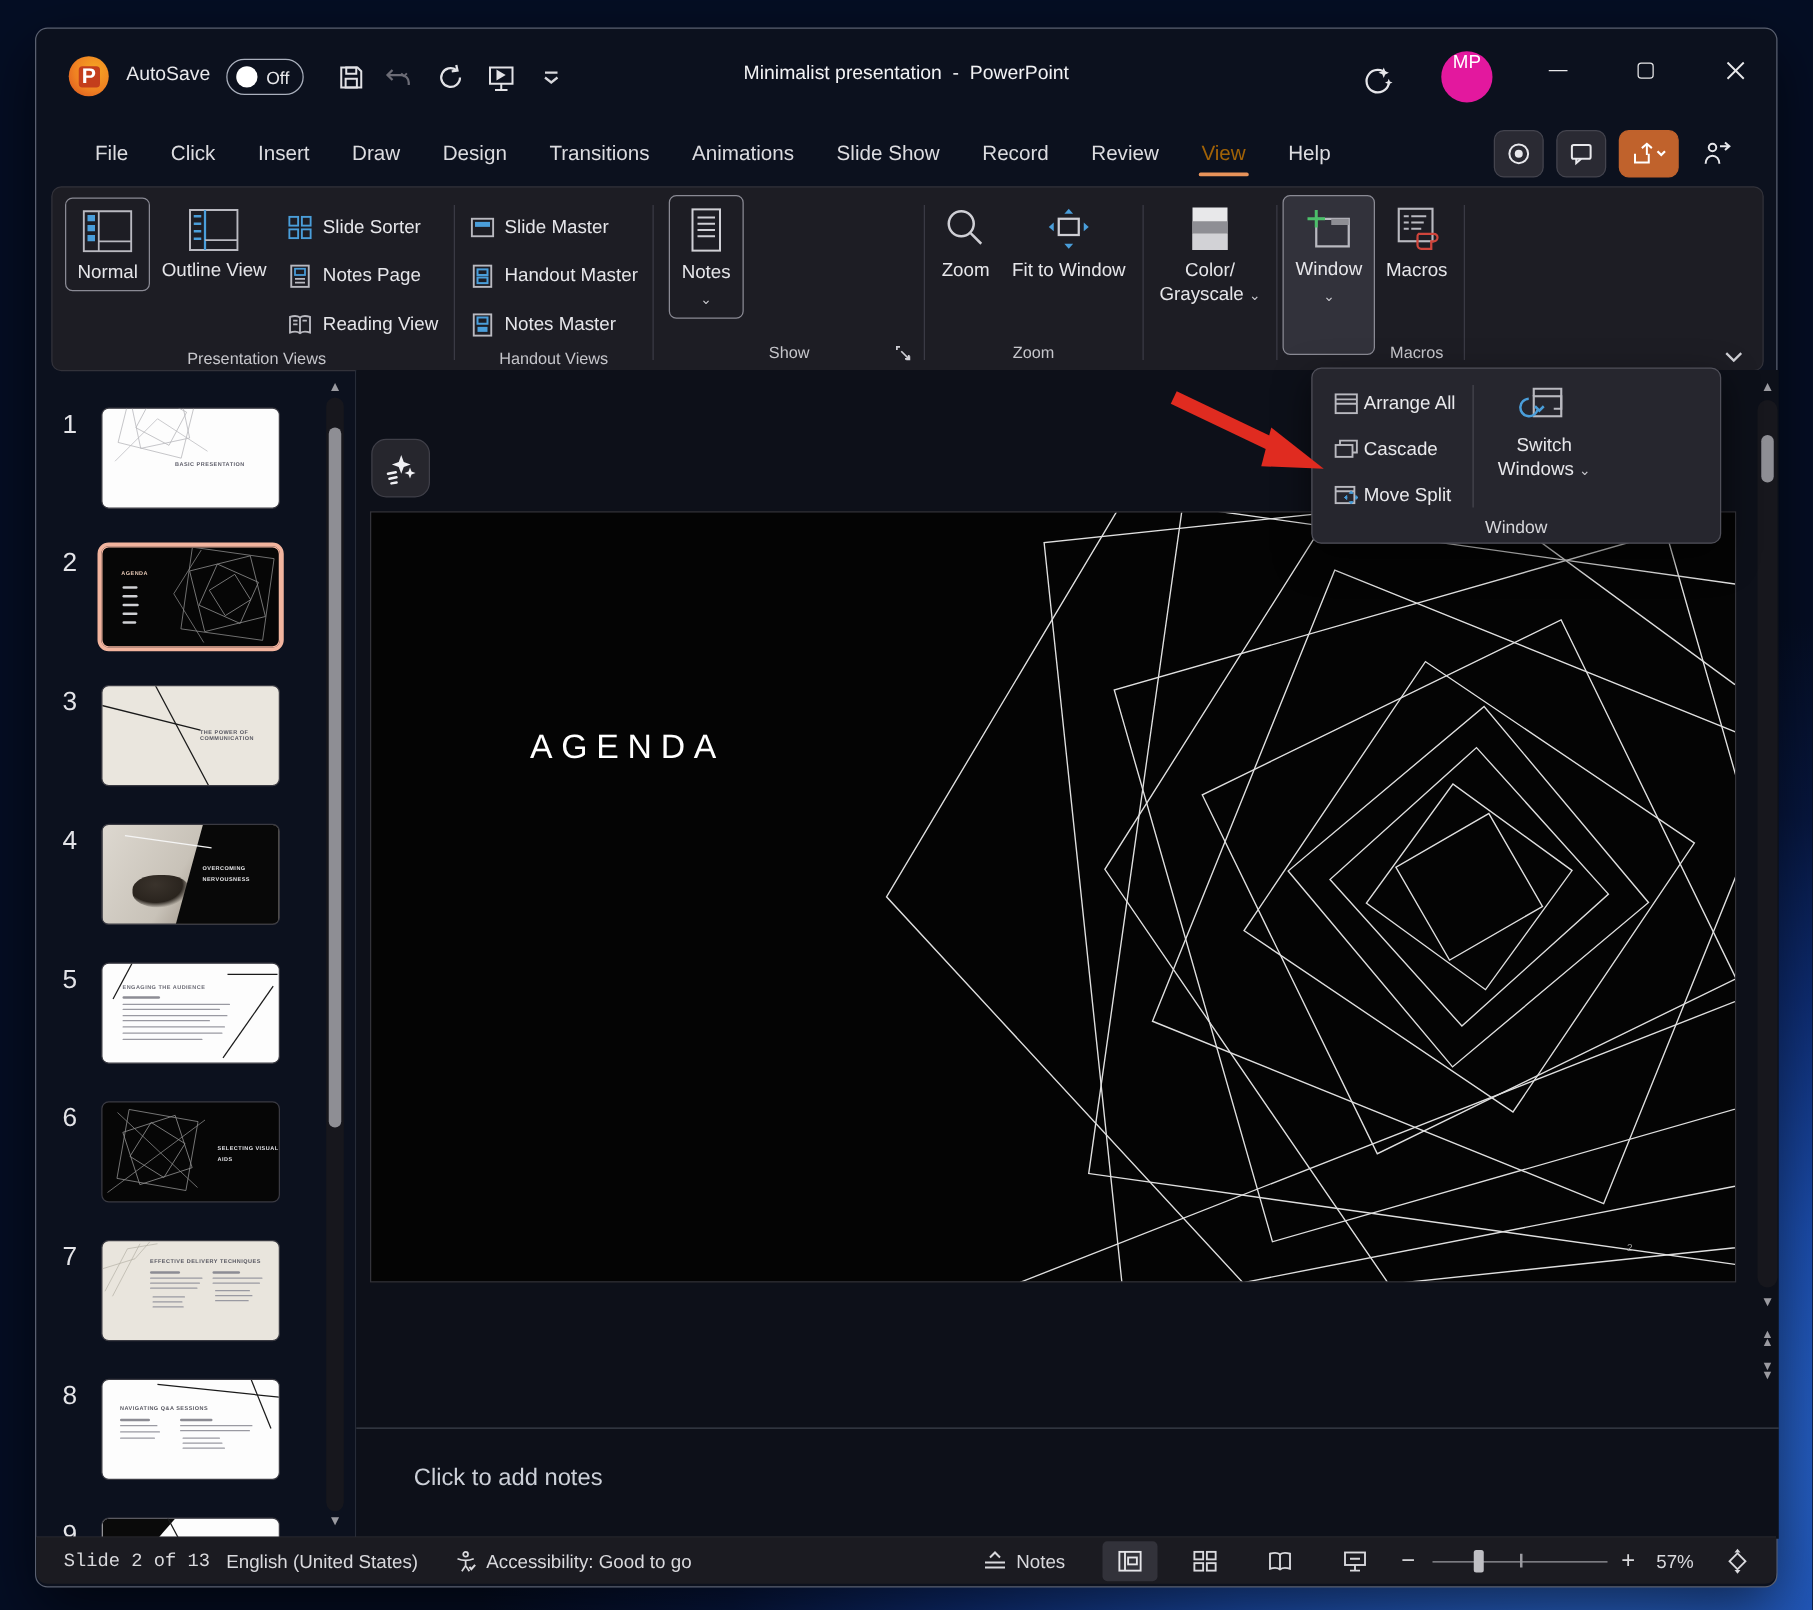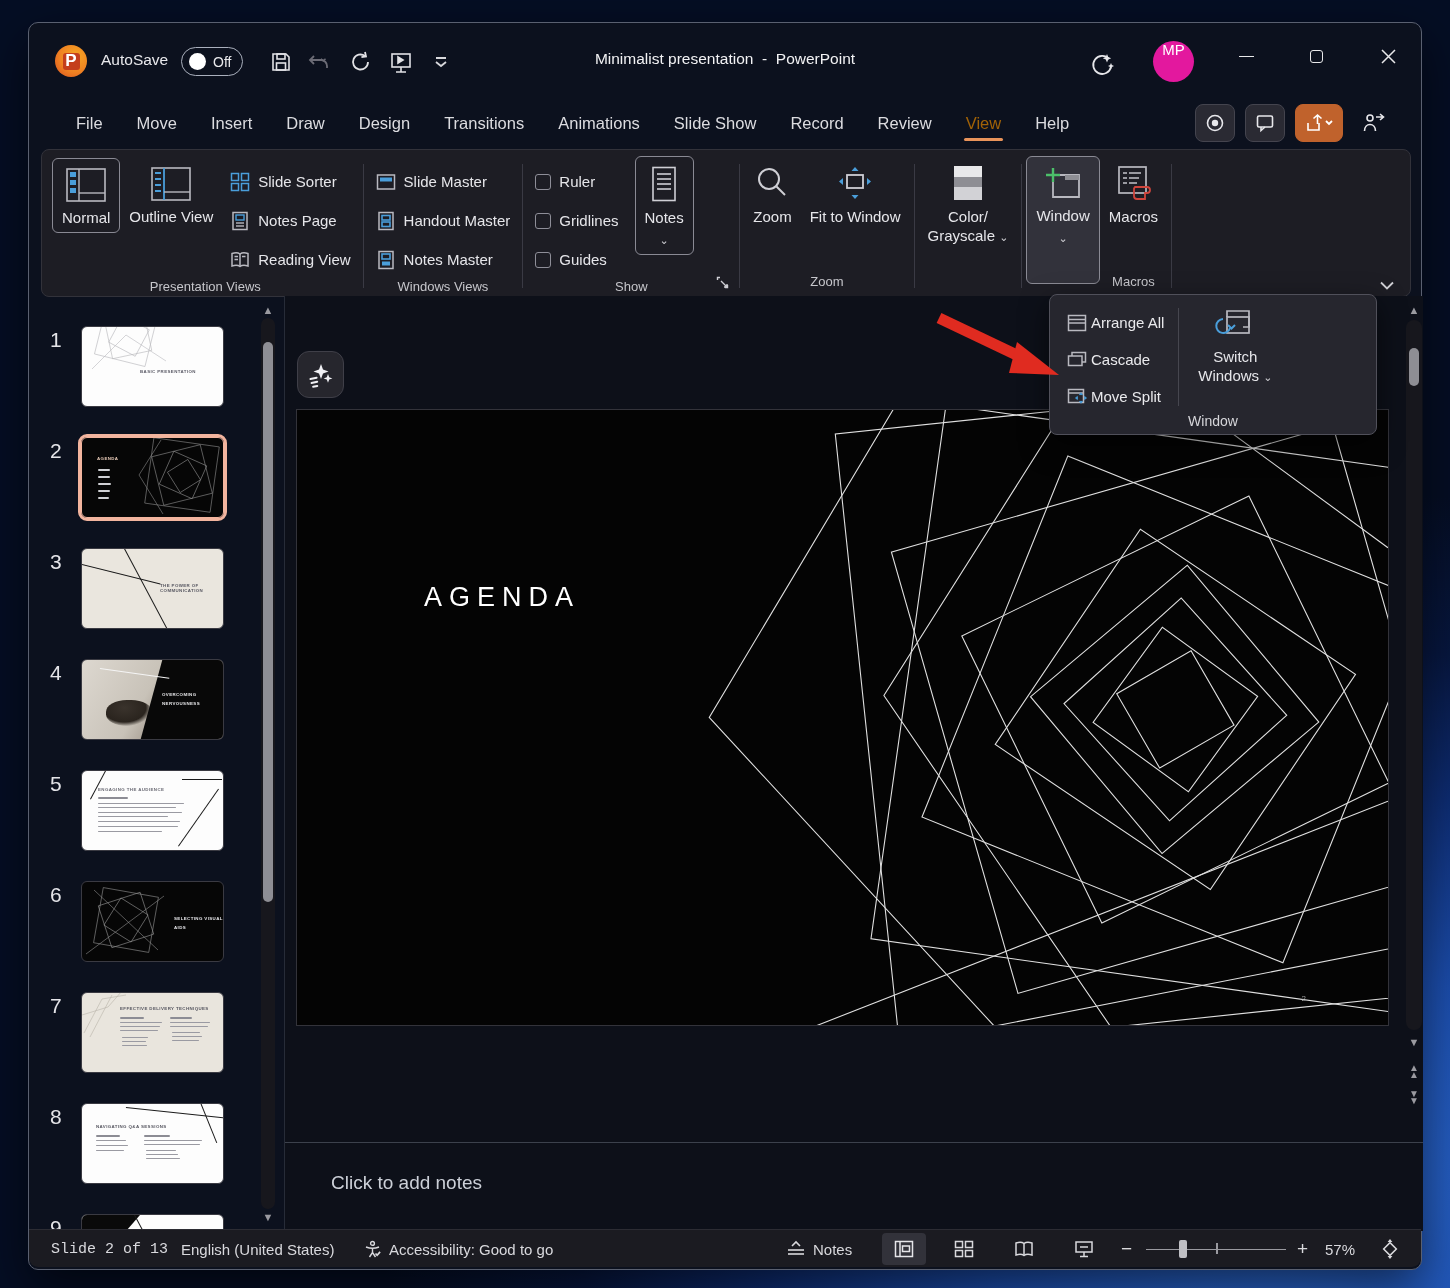--- a/index.html
+++ b/index.html
@@ -215,21 +215,21 @@
         </div>
       <div class="winctl ctl-close">
         <svg width="15" height="15" viewBox="0 0 15 15" stroke="#e8e8ea" stroke-width="1.5">
             <path d="M1 1 L14 14 M14 1 L1 14"></path>
           </svg>
       </div>
     </div>
 
     <div class="menubar">
       <div class="mtab">File</div>
-      <div class="mtab">Move</div>
+      <div class="mtab">Click</div>
       <div class="mtab">Insert</div>
       <div class="mtab">Draw</div>
       <div class="mtab">Design</div>
       <div class="mtab">Transitions</div>
       <div class="mtab">Animations</div>
       <div class="mtab">Slide Show</div>
       <div class="mtab">Record</div>
       <div class="mtab">Review</div>
       <div class="mtab active">View</div>
       <div class="mtab">Help</div>
@@ -347,41 +347,27 @@
             <div class="smallitem">
               <svg width="20" height="20" viewBox="0 0 20 20" fill="none">
                 <rect x="3" y="1.5" width="14" height="17" stroke="#b9b9c0" stroke-width="1.5"></rect>
                 <rect x="6" y="4" width="8" height="5" fill="none" stroke="#4a9eda" stroke-width="1.6"></rect>
                 <rect x="6" y="11.5" width="8" height="4" fill="#4a9eda"></rect>
               </svg>
               <span>Notes Master</span>
             </div>
           </div>
         </div>
-        <div class="rg-label">Windows Views</div>
+        <div class="rg-label">Handout Views</div>
       </div>
 
       <div class="rsep"></div>
 
       <div class="rgroup" style="min-width:208px;">
         <div class="rg-body">
-          <div class="smallcol">
-            <div class="smallitem">
-                <span class="chk"></span>
-                <span>Ruler</span>
-              </div>
-            <div class="smallitem">
-                <span class="chk"></span>
-                <span>Gridlines</span>
-              </div>
-            <div class="smallitem">
-                <span class="chk"></span>
-                <span>Guides</span>
-              </div>
-          </div>
           <div class="bigbtn boxed" style="margin-top:2px; margin-left:8px; padding-bottom:8px;">
             <svg width="30" height="36" viewBox="0 0 30 36" fill="none" stroke="#cfcfd5" stroke-width="1.6">
               <rect x="4" y="1.5" width="22" height="33"></rect>
                 <line x1="8" y1="8" x2="22" y2="8"></line>
                 <line x1="8" y1="13" x2="22" y2="13"></line>
                 <line x1="8" y1="18" x2="22" y2="18"></line>
                 <line x1="8" y1="23" x2="22" y2="23"></line>
             </svg>
             <span>Notes</span>
             <span class="chev">⌄</span>

